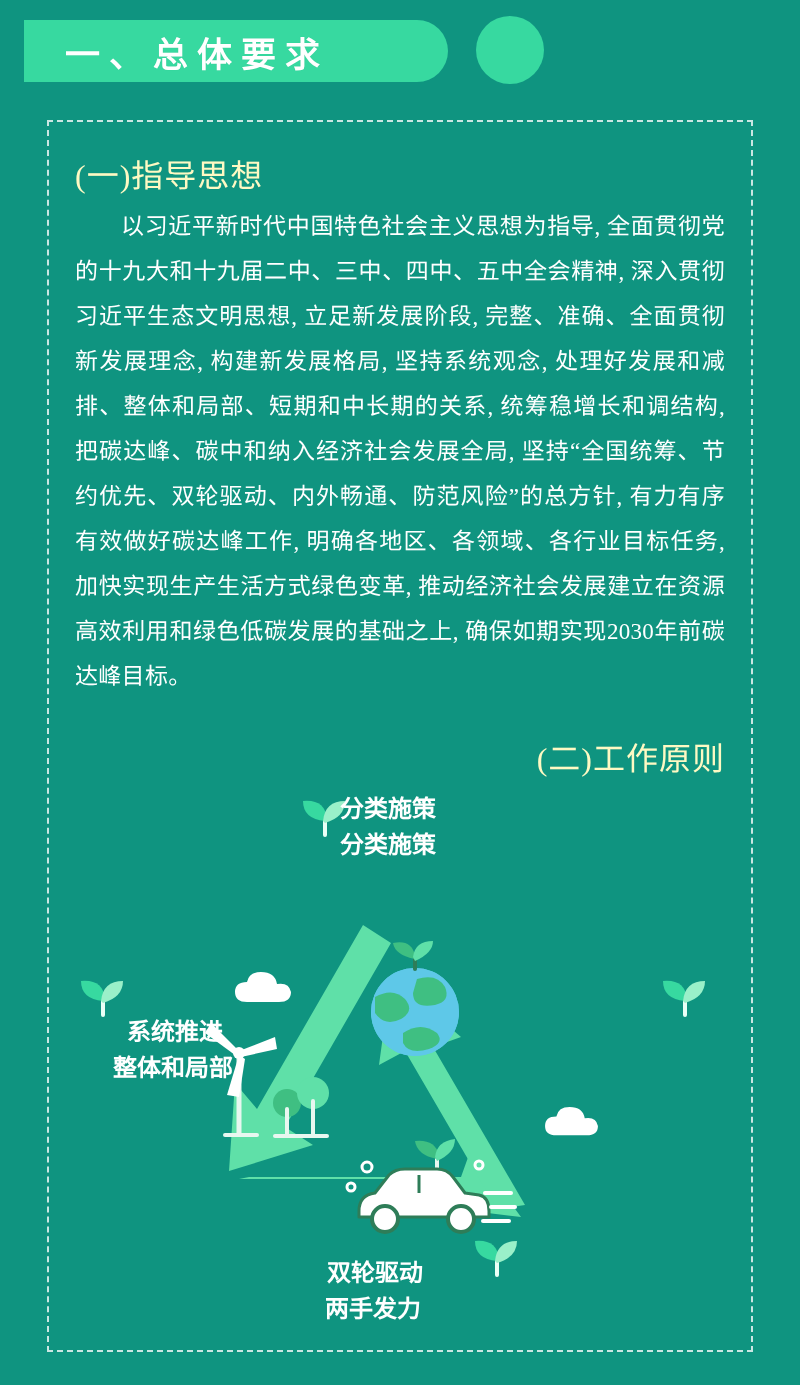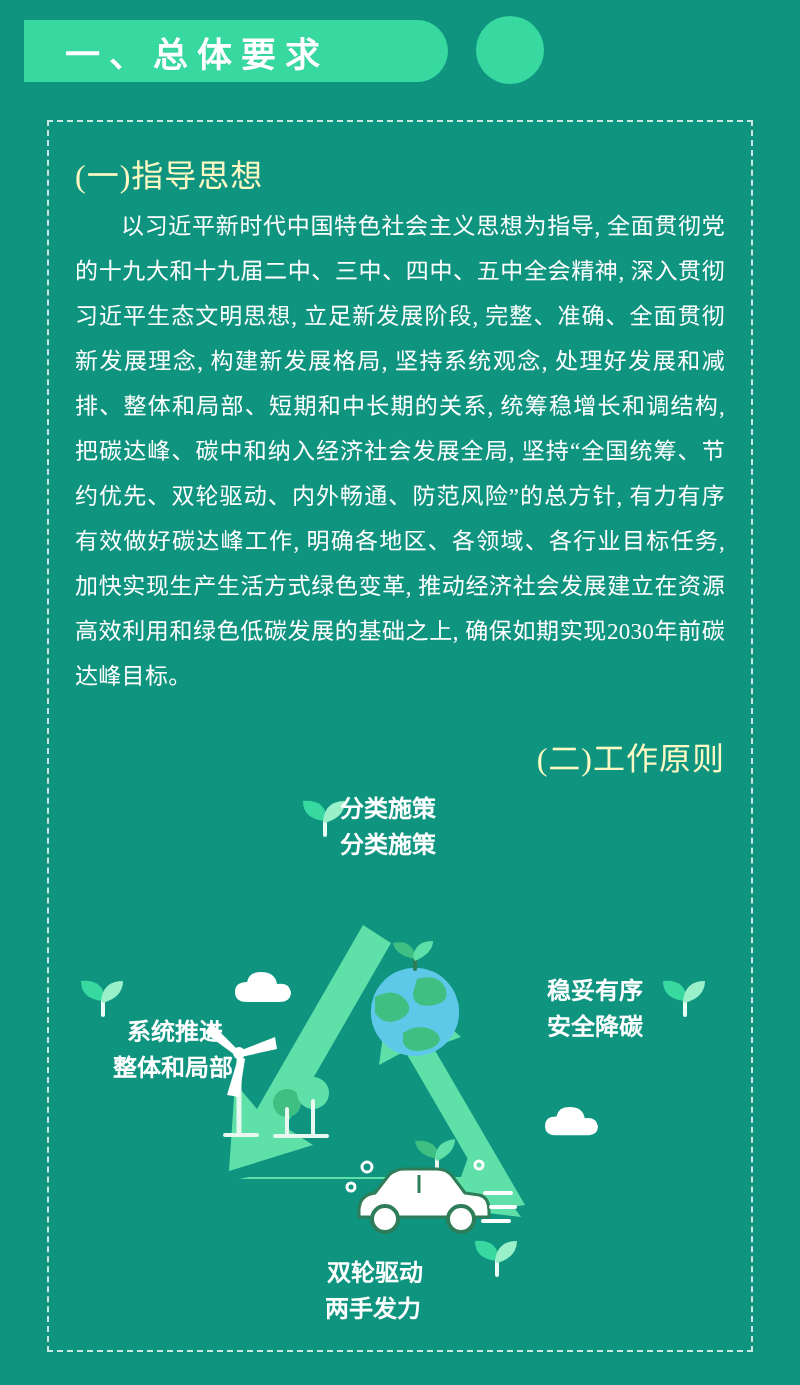--- a/index.html
+++ b/index.html
@@ -233,24 +233,20 @@
       <div class="label top">
         <div>分类施策</div>
         <div>分类施策</div>
       </div>
 
       <div class="label left" style="left:52px; top:186px;">
         <div>系统推进</div>
         <div style="margin-left:-14px;">整体和局部</div>
       </div>
 
-      <div class="label right" style="left:472px; top:186px;">
-        <div>稳妥有序</div>
-        <div>安全降碳</div>
-      </div>
 
       <div class="label bottom" style="left:252px; top:468px;">
         <div>双轮驱动</div>
         <div style="margin-left:-2px;">两手发力</div>
       </div>
 
     </div>
   </div>
 </div>
 

